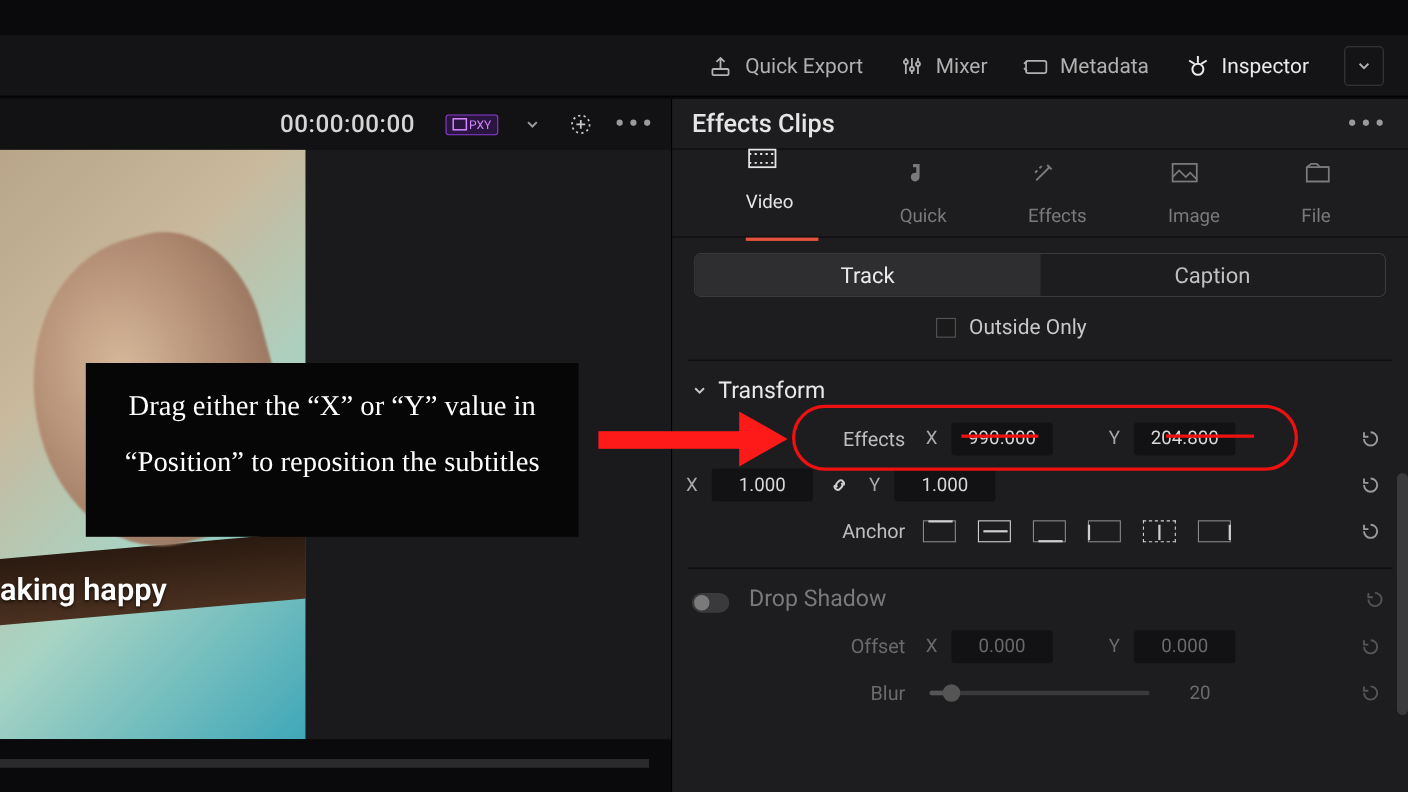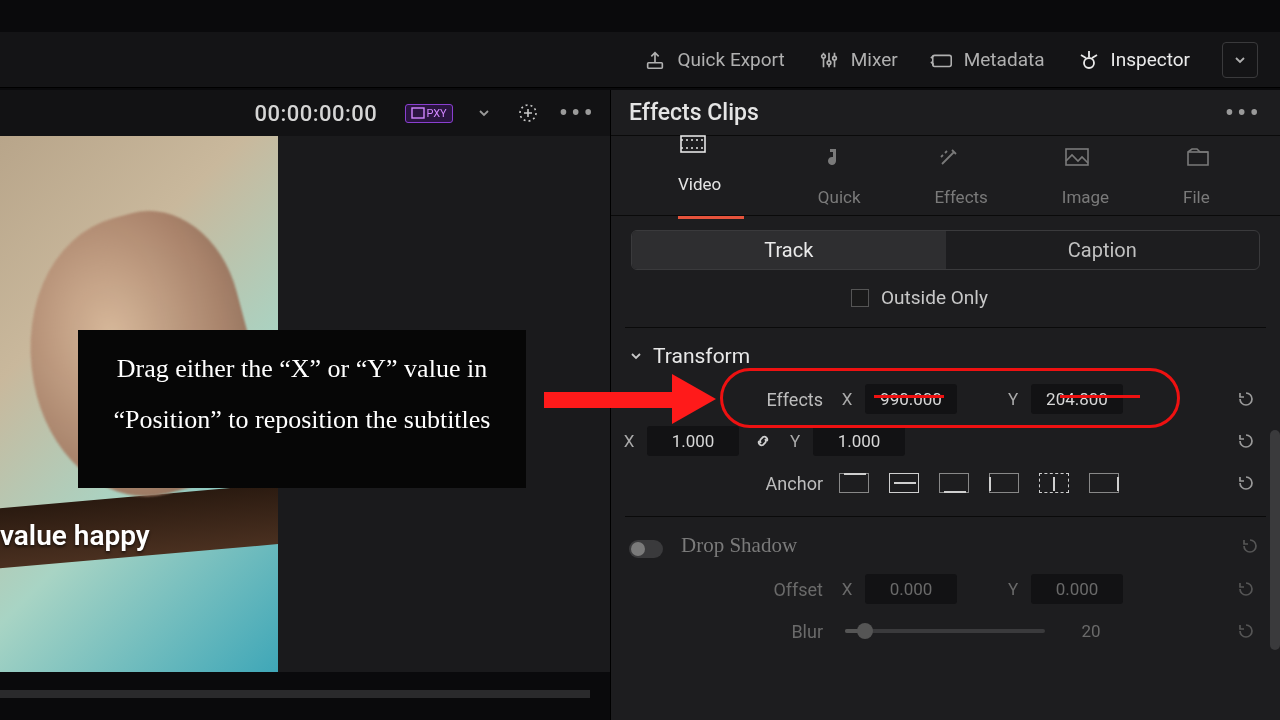--- a/index.html
+++ b/index.html
@@ -144,21 +144,21 @@
         <path d="M12 8v8M8 12h8" stroke="#c8c8c8"></path>
       </svg>
   </span>
   <span class="dots">•••</span>
 </div>
 
 <div class="viewer">
   <div class="video-frame">
     <div class="fret"></div>
     <div class="hand"></div>
-    <div class="sub-text">value happy</div>
+    <div class="sub-text">aking happy</div>
   </div>
 </div>
 <div class="viewer-dark"></div>
 <div class="timeline-strip"></div>
 
 <div class="tooltip-box">Drag either the “X” or “Y” value in “Position” to reposition the subtitles</div>
 <div class="arrow">
   <div class="arrow-shaft"></div>
     <div class="arrow-head"></div>
 </div>
@@ -296,21 +296,21 @@
           <path d="M4 10a6 6 0 106-6M4 4v4h4"></path>
         </svg>
       </span>
   </div>
 
   <div class="section-div" style="margin-top:12px;"></div>
   <div class="section-head disabled">
     <span class="toggle">
         <span class="knob"></span>
       </span>
-    <span style="margin-left:8px;font-family:Liberation Serif, serif;">Drop Shadow</span>
+    <span style="margin-left:8px;">Drop Shadow</span>
     <span class="reset-icon" style="margin-left:auto;">
         <svg width="20" height="20" viewBox="0 0 20 20" fill="none" stroke="#555" stroke-width="1.7">
           <path d="M4 10a6 6 0 106-6M4 4v4h4"></path>
         </svg>
       </span>
   </div>
 
 
   <div class="prop-row">
     <span class="prop-label grey">Offset</span>

